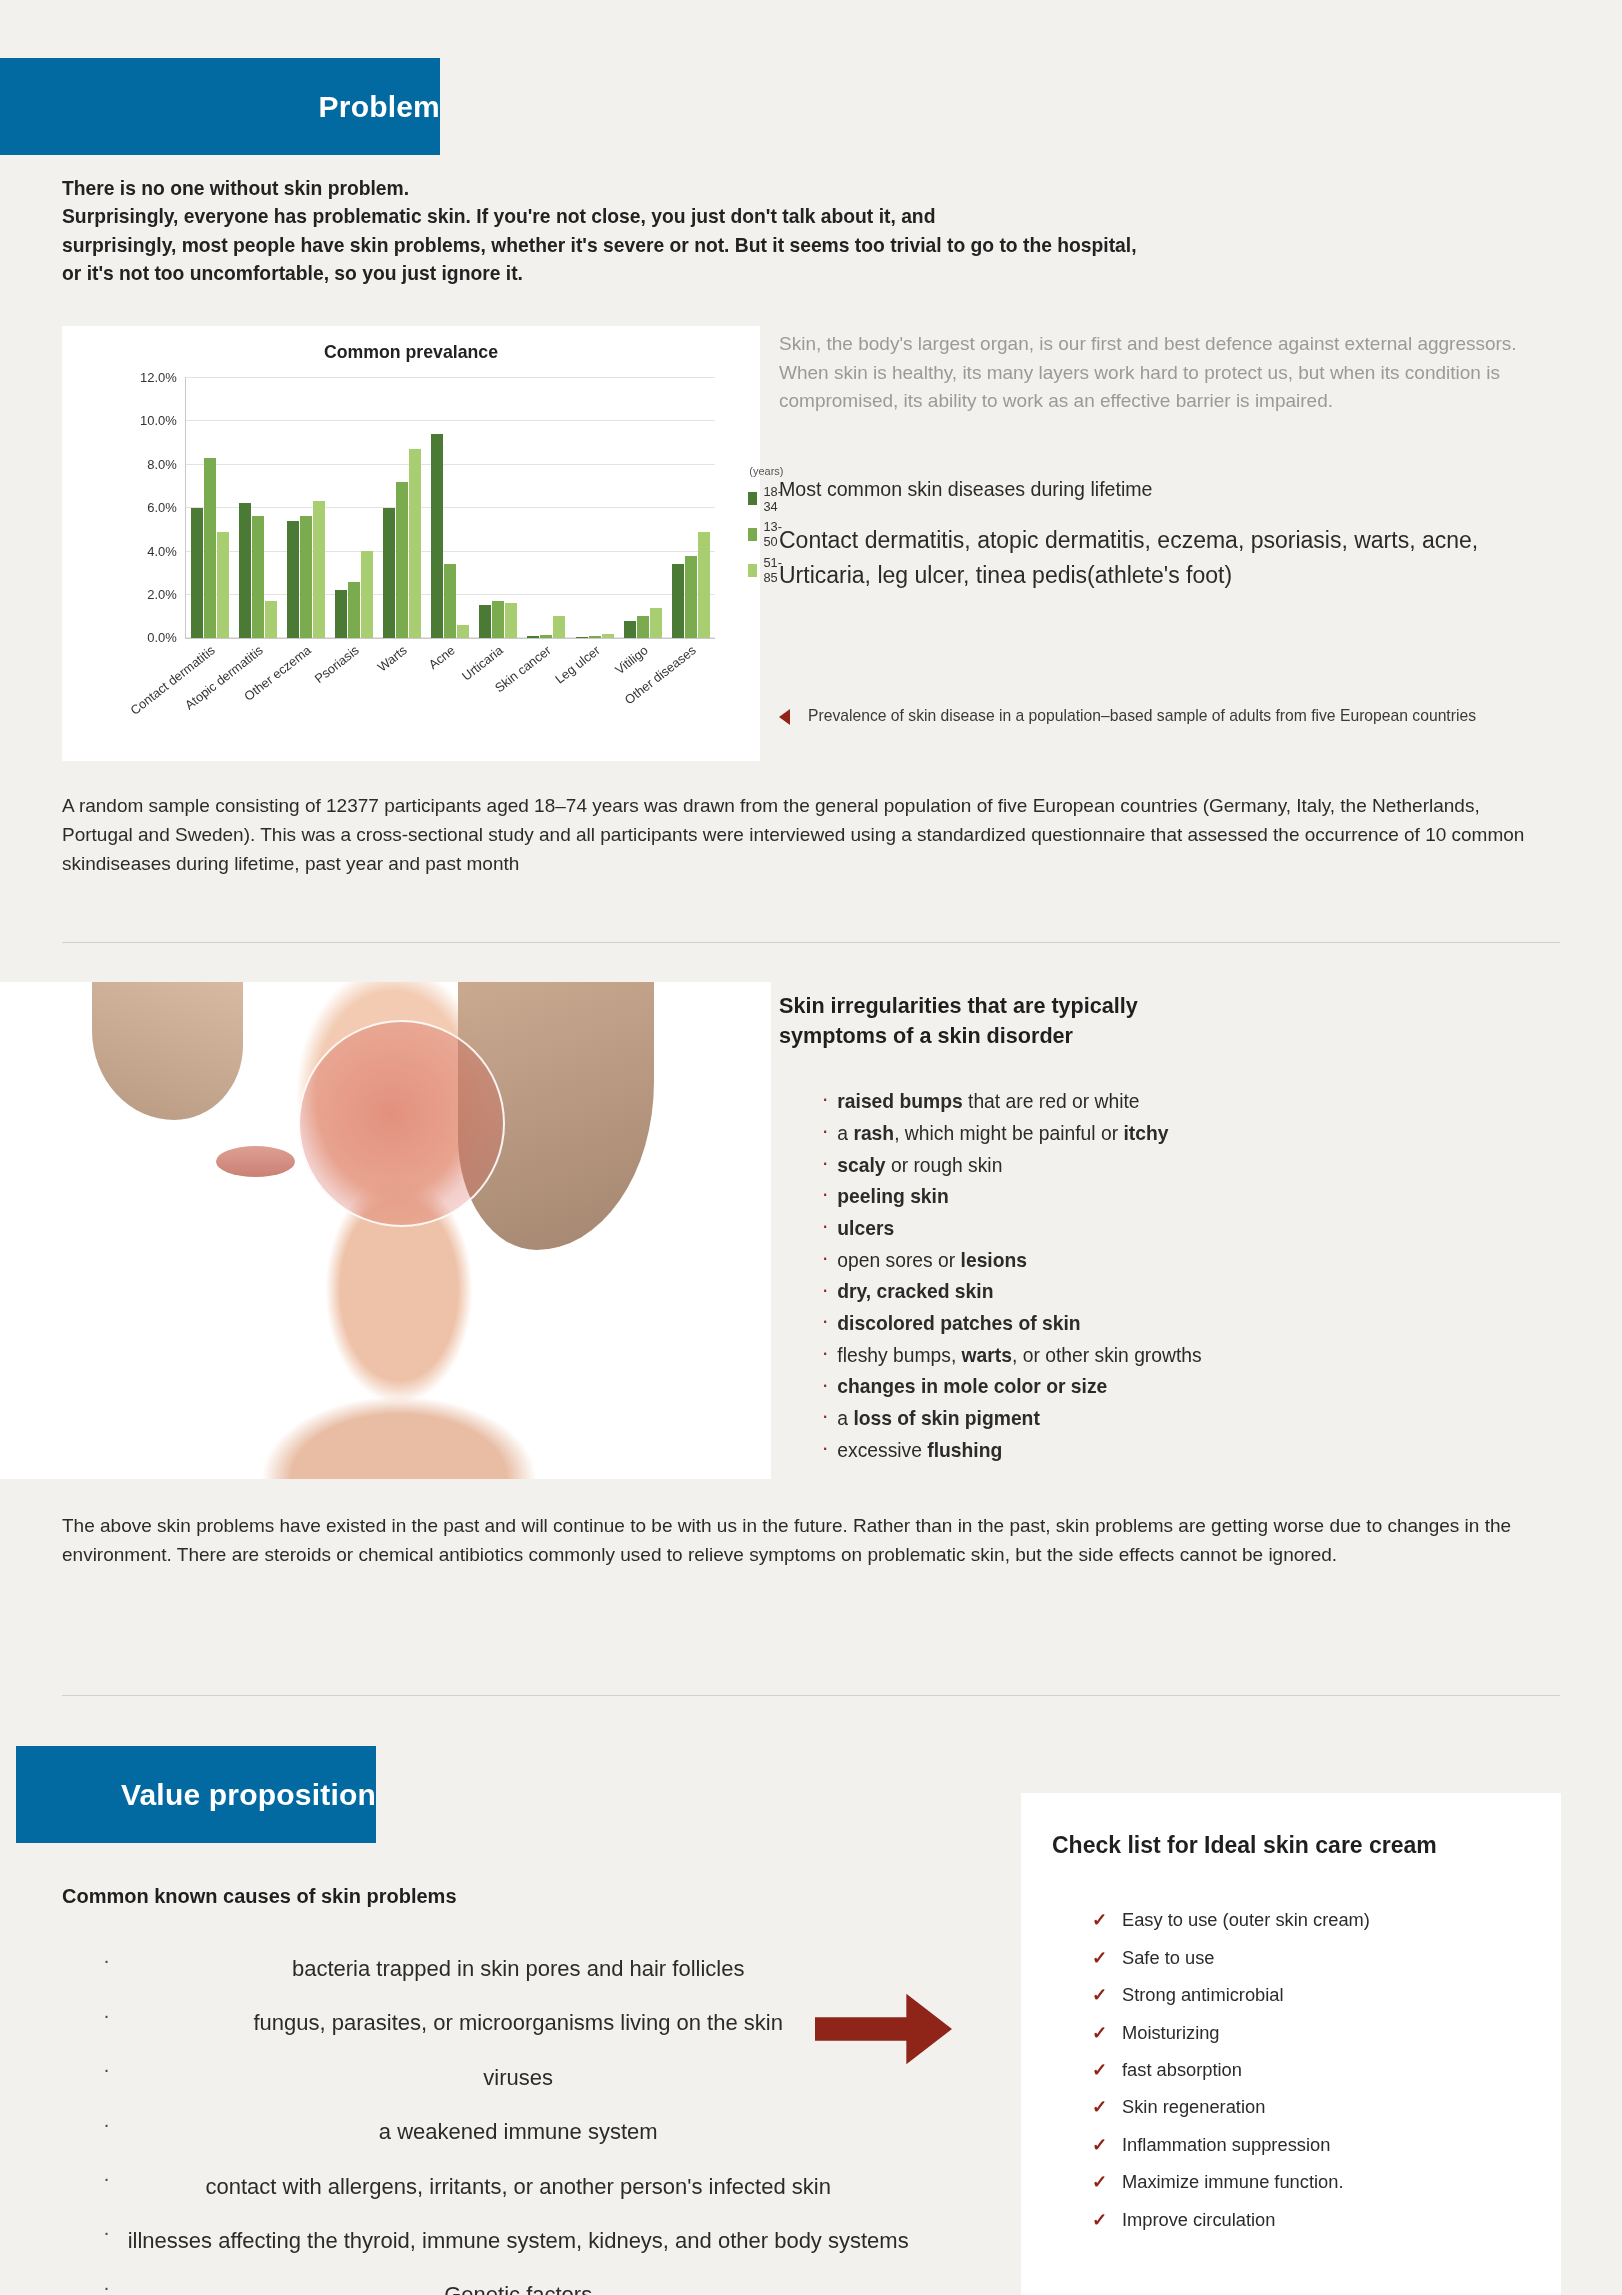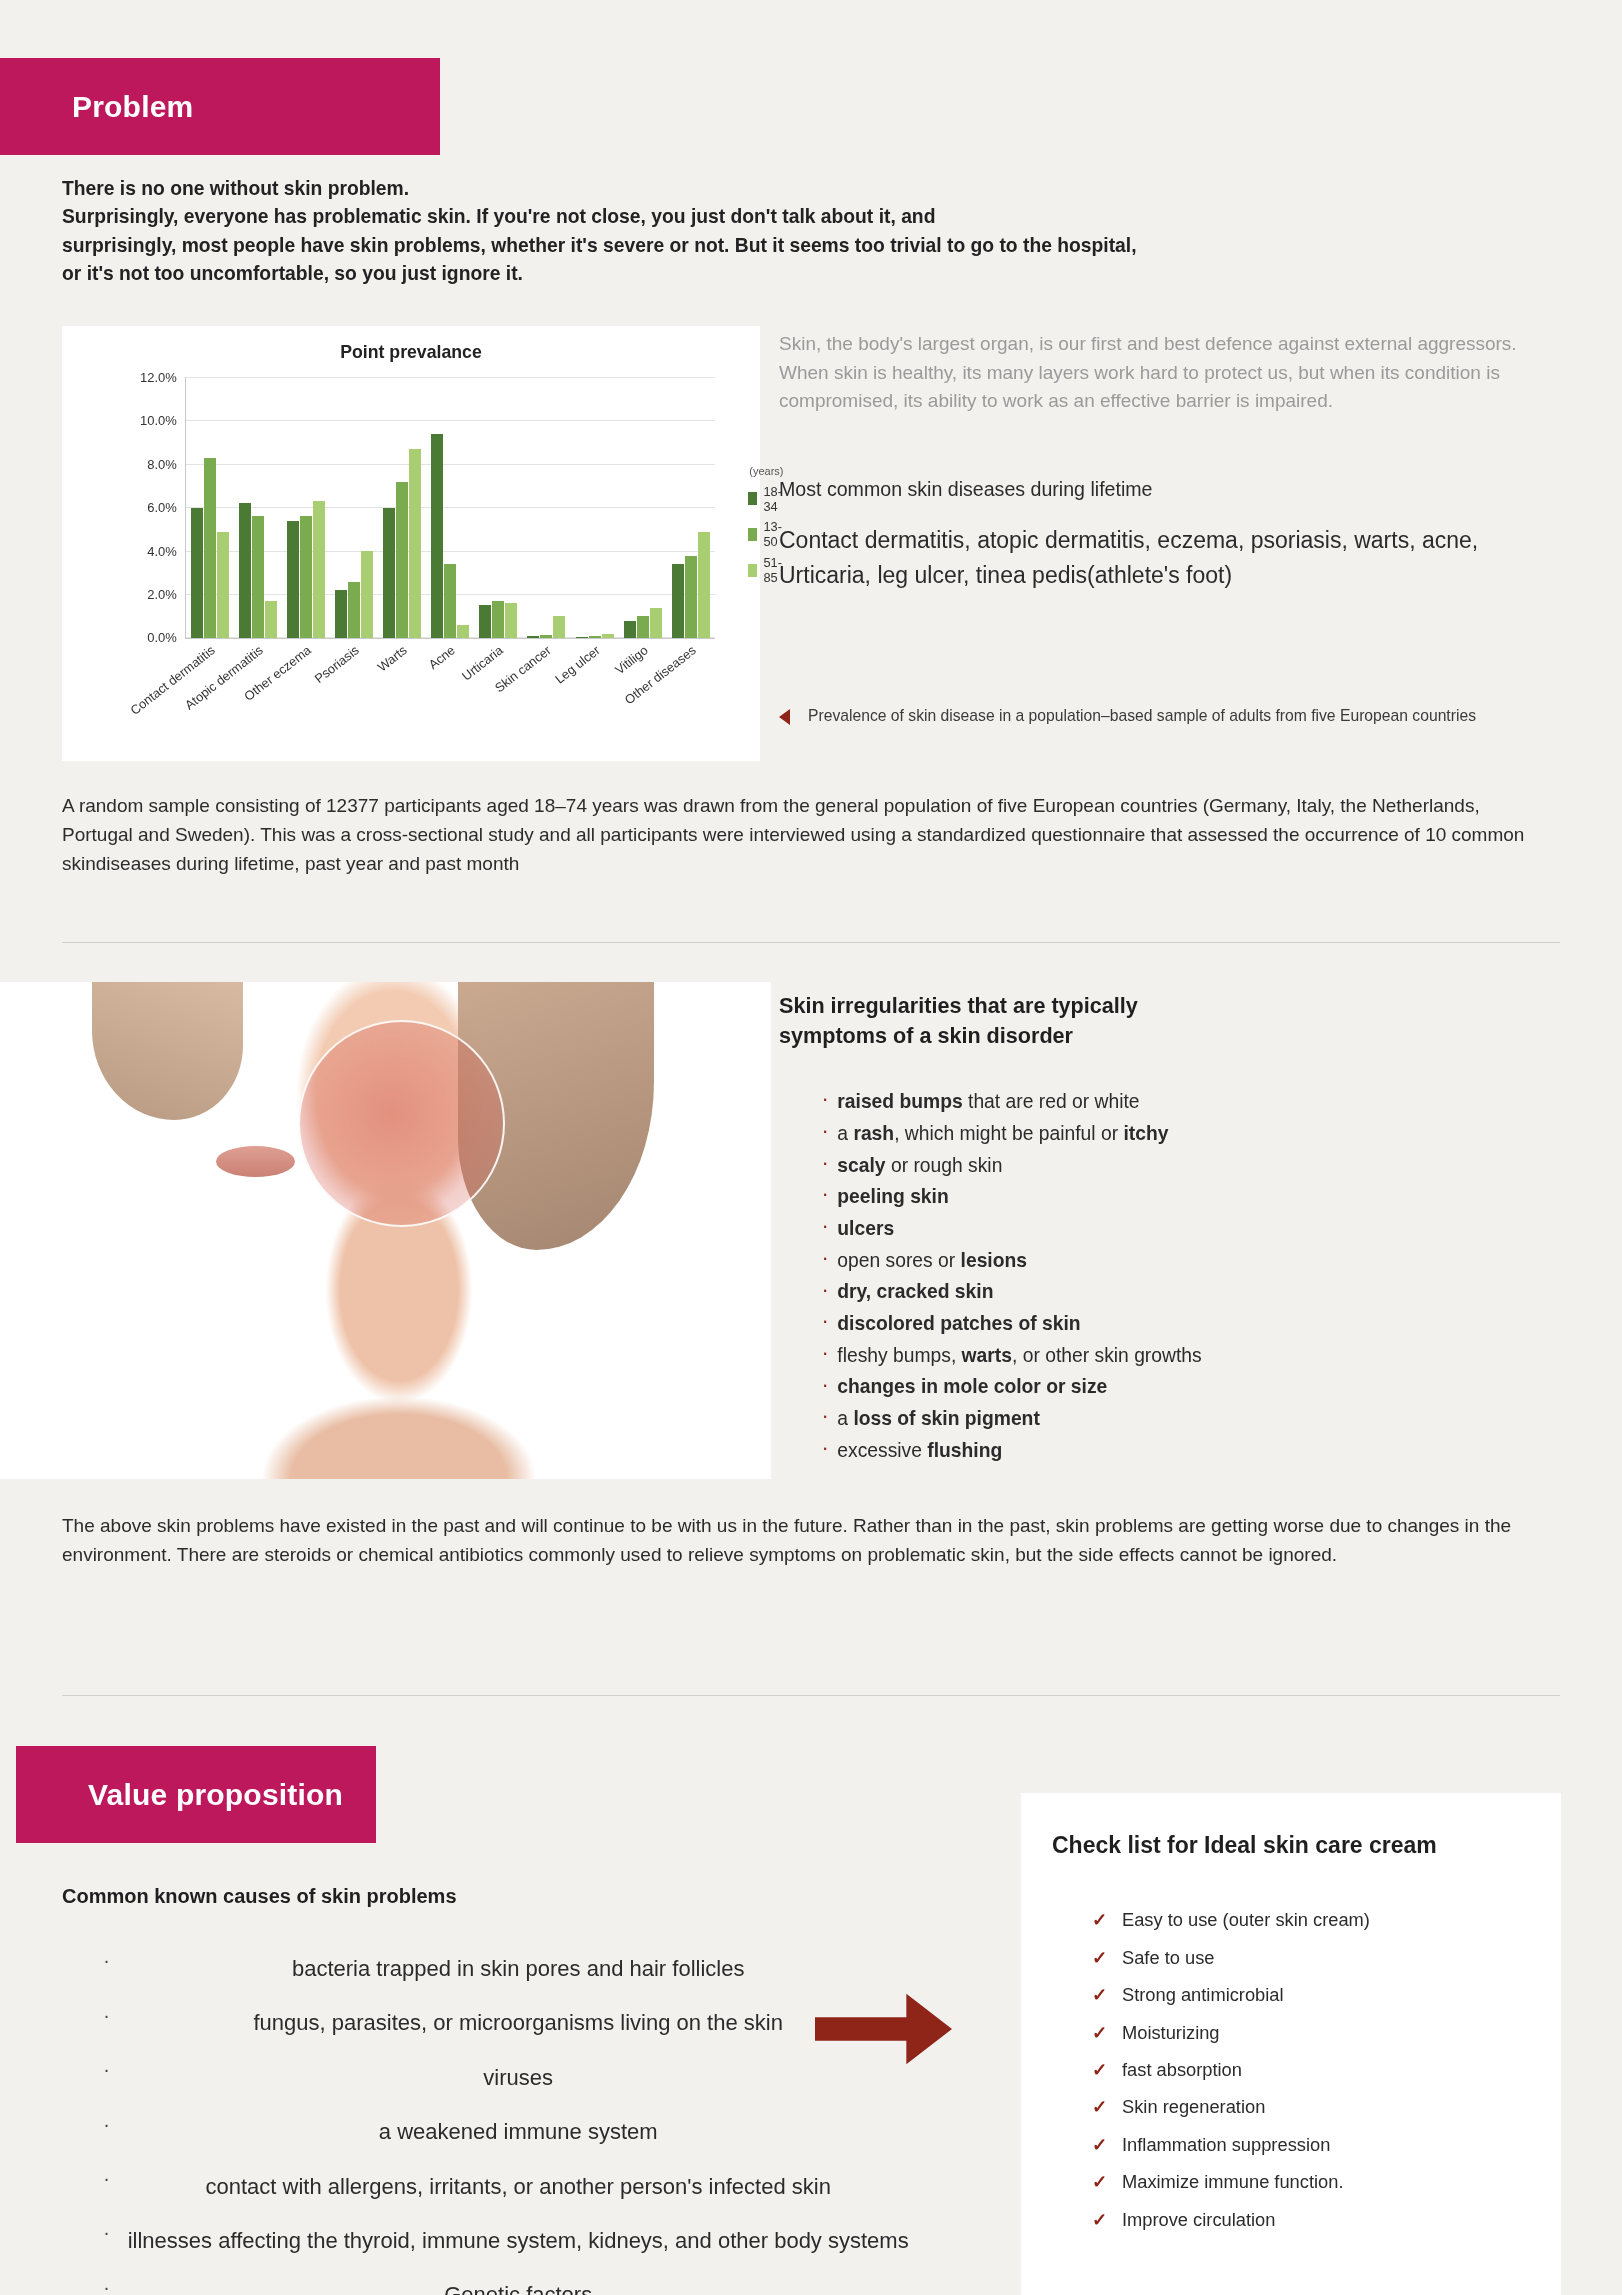--- a/index.html
+++ b/index.html
@@ -17,29 +17,30 @@
   }
   .page {
     position: relative;
     width: 1623px;
     height: 2295px;
   }
 
   
   .banner {
     position: absolute;
-    background: #be185d;
+    background: #0369a1;
     color: #ffffff;
     display: flex;
     align-items: center;
     padding-left: 72px;
     font-size: 30px;
     font-weight: bold;
     letter-spacing: 0.2px;
     box-sizing: border-box;
+    justify-content: flex-end;
   }
   #banner-problem {
     left: 0; top: 58px;
     width: 440px; height: 97px;
   }
   #banner-value {
     left: 0; top: 1746px;
     width: 360px; height: 97px; margin-left: 16px;
   }
 
@@ -422,21 +423,21 @@
   </div>
 
   <div class="intro">
     <div>There is no one without skin problem.</div>
     <div>Surprisingly, everyone has problematic skin. If you're not close, you just don't talk about it, and</div>
     <div>surprisingly, most people have skin problems, whether it's severe or not. But it seems too trivial to go to the hospital,</div>
     <div>or it's not too uncomfortable, so you just ignore it.</div>
   </div>
 
   <div id="chart-card">
-    <div id="chart-title">Point prevalance</div>
+    <div id="chart-title">Common prevalance</div>
     <div id="plot">
         <div class="gridline" style="top: 260px;"></div>
         <div class="ytick" style="top: 260px;">0.0%</div>
         <div class="gridline" style="top: 217px;"></div>
         <div class="ytick" style="top: 217px;">2.0%</div>
         <div class="gridline" style="top: 174px;"></div>
         <div class="ytick" style="top: 174px;">4.0%</div>
         <div class="gridline" style="top: 130px;"></div>
         <div class="ytick" style="top: 130px;">6.0%</div>
         <div class="gridline" style="top: 87px;"></div>

